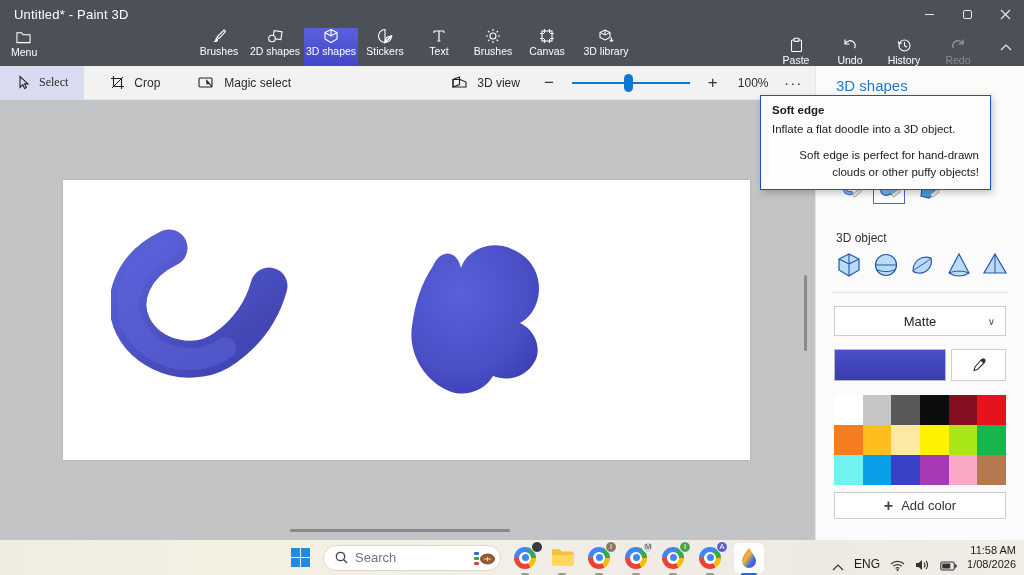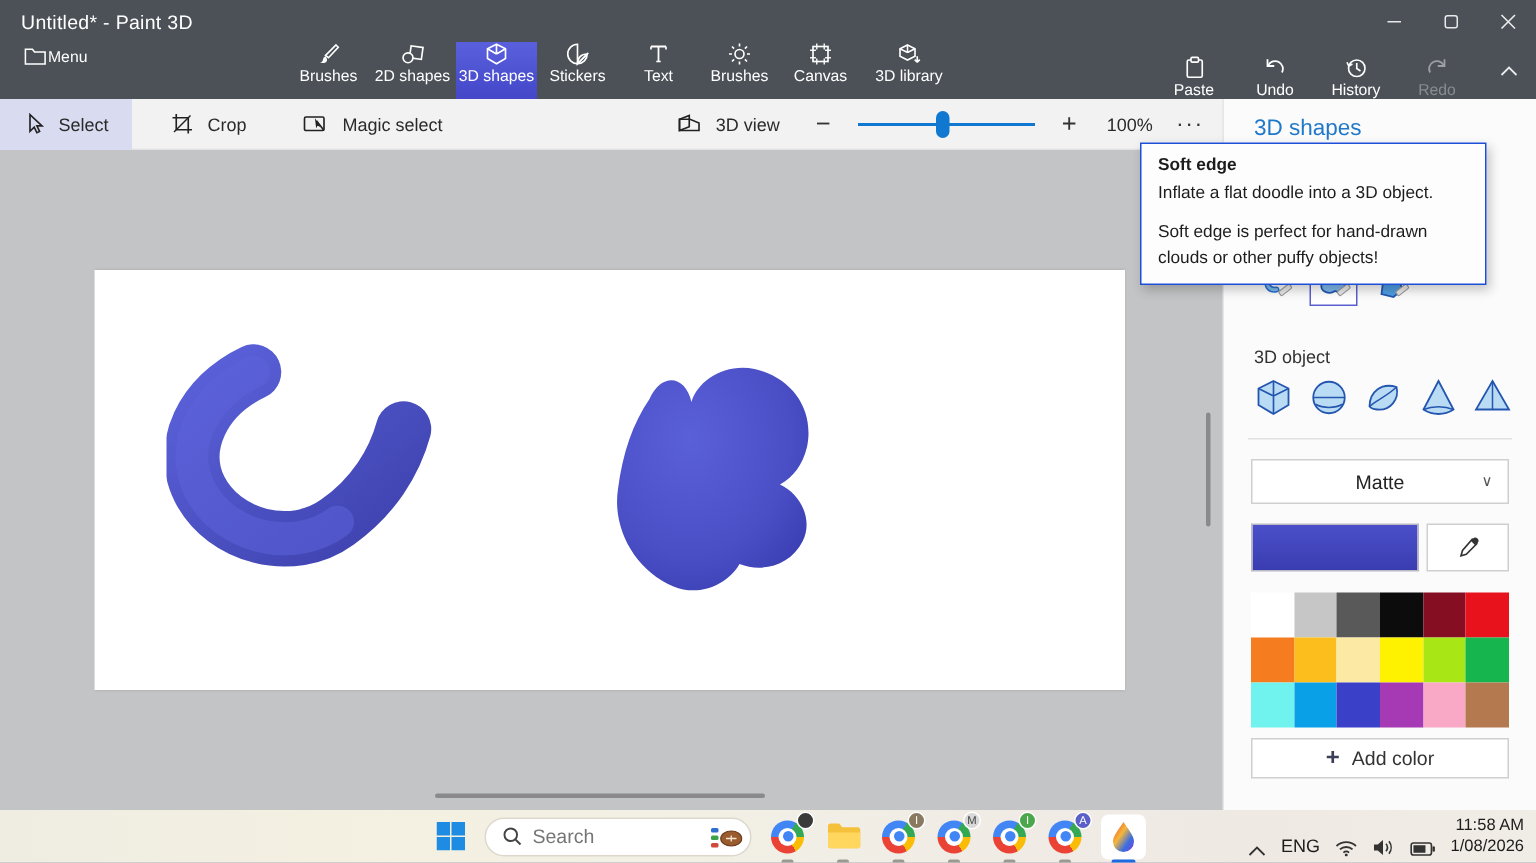--- a/index.html
+++ b/index.html
@@ -9,40 +9,40 @@
 
   
   .titlebar { position:absolute; top:0; left:0; right:0; height:28px; background:#4c5157; color:#fff;
     display:flex; align-items:center; font-size:13px; }
   .title-text { padding-left:14px; letter-spacing:.2px; }
   .win-controls { position:absolute; right:0; top:0; height:28px; display:flex; }
   .win-btn { width:38px; height:28px; display:flex; align-items:center; justify-content:center; color:#e9eaeb; }
 
   
   .ribbon { position:absolute; top:28px; left:0; right:0; height:38px; background:#4c5157; color:#fff; }
-  .menu-block { position:absolute; left:10px; top:2px; width:50px; height:34px; display:flex; flex-direction:row; align-items:flex-start; }
+  .menu-block { position:absolute; left:10px; top:2px; width:50px; height:34px; display:flex; flex-direction:column; align-items:flex-start; }
   .menu-block svg { margin-left:6px; }
   .menu-label { font-size:10.5px; margin-top:2px; margin-left:1px; }
   .tabs { position:absolute; left:192px; top:0; height:38px; display:flex; }
   .tab { width:54px; height:38px; display:flex; flex-direction:column; align-items:center; justify-content:flex-start; gap:1px; }
   .tab.w58{ width:58px; } .tab.w64{ width:64px; }
   .tab .tlabel { font-size:10.5px; white-space:nowrap; }
   .tab.active { background:linear-gradient(180deg,#5a60dd,#4347c8); }
   .actions { position:absolute; left:769px; top:0; height:38px; display:flex; }
   .action { width:54px; height:38px; display:flex; flex-direction:column; align-items:center; justify-content:flex-end; gap:1px; }
   .action .tlabel { font-size:10.5px; }
   .action.disabled { color:#878c92; }
   .action.disabled svg { opacity:.45; }
   .ribbon-collapse { position:absolute; left:993px; top:0; width:26px; height:38px; display:flex; align-items:center; justify-content:center; }
 
   
   .toolbar { position:absolute; top:66px; left:0; width:815px; height:34px; background:#f2f2f3; color:#2a2a2a;
     font-size:12px; display:flex; align-items:center; border-bottom:1px solid #e3e3e4; }
   .tool-btn { height:34px; display:flex; align-items:center; gap:9px; padding:0 14px; }
-  .tool-btn.selected { background:#d9dcf1; padding:0 16px; }
+  .tool-btn.selected { background:#d9dcf1; padding:0 16px;font-family:Liberation Serif, serif; }
   .spacer { flex:1; }
   .zoom-minus,.zoom-plus { font-size:17px; color:#333; padding:0 10px; }
   .slider { position:relative; width:118px; height:18px; margin:0 8px; }
   .slider .track { position:absolute; left:0; right:0; top:8px; height:2px; background:#1178d2; }
   .slider .thumb { position:absolute; left:52px; top:0; width:9px; height:18px; border-radius:5px; background:#1178d2; }
   .zoom-value { padding:0 10px; }
   .more-btn { padding:0 12px 6px 6px; font-size:15px; letter-spacing:2px; color:#333; }
 
   
   .panel { position:absolute; top:66px; right:0; width:209px; bottom:35px; background:#fbfbfc; border-left:1px solid #e7e7e8; }
@@ -65,21 +65,21 @@
   .pcell { width:100%; height:100%; }
   .add-color { position:absolute; left:18px; top:426px; width:172px; height:27px; background:#fff; border:1px solid #cfcfd1;
     display:flex; align-items:center; justify-content:center; gap:8px; font-size:13px; color:#333; }
   .add-color .plus { font-size:16px; color:#3b3f58; font-weight:bold; line-height:1; }
 
   
   .tooltip { position:absolute; left:760px; top:95px; width:231px; background:#fdfdfd; border:1px solid #1d4ed8;
     box-shadow:2px 3px 7px rgba(0,0,0,.22); padding:8px 11px 9px 11px; font-size:11.5px; color:#1c1c1c; z-index:30; }
   .tooltip .tt-title { font-weight:bold; margin-bottom:7px; }
   .tooltip .tt-line1 { margin-bottom:12px; }
-  .tooltip .tt-line2 { line-height:1.45; }
+  .tooltip .tt-line2 { line-height:1.45;text-align:right; }
 
   
   .workspace { position:absolute; top:100px; left:0; width:815px; bottom:35px; background:#c3c4c5; }
   .canvas { position:absolute; left:63px; top:80px; width:687px; height:280px; background:#fff; box-shadow:0 0 2px rgba(0,0,0,.15); }
   .shape1 { position:absolute; left:48px; top:46px; }
   .shape2 { position:absolute; left:328px; top:48px; }
   .vscroll { position:absolute; right:8px; top:175px; width:3px; height:76px; background:#8a8a8a; border-radius:2px; }
   .hscroll { position:absolute; left:290px; bottom:8px; width:220px; height:3px; background:#8a8a8a; border-radius:2px; }
 
   

